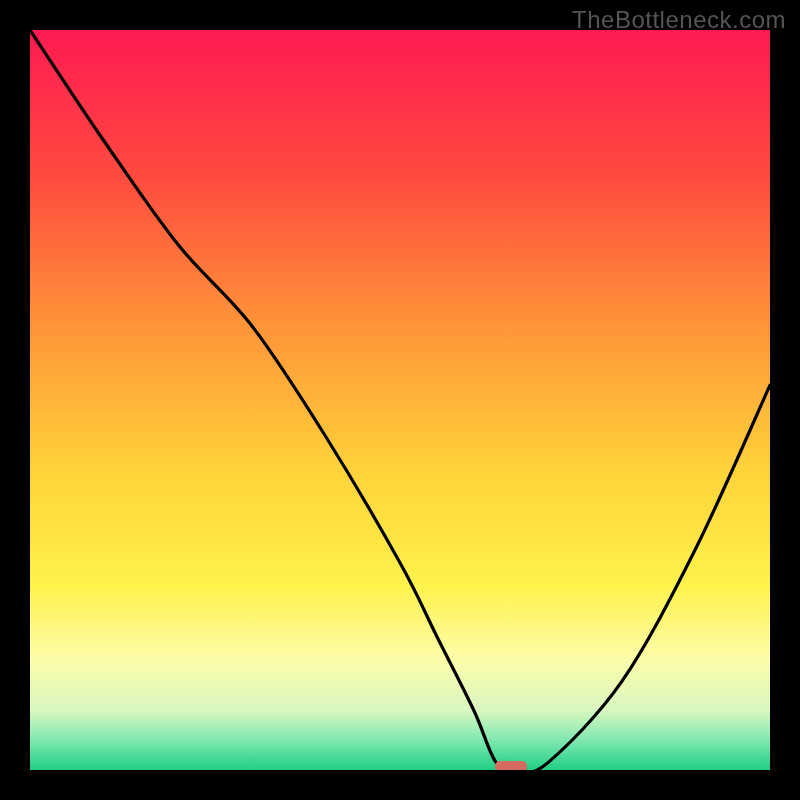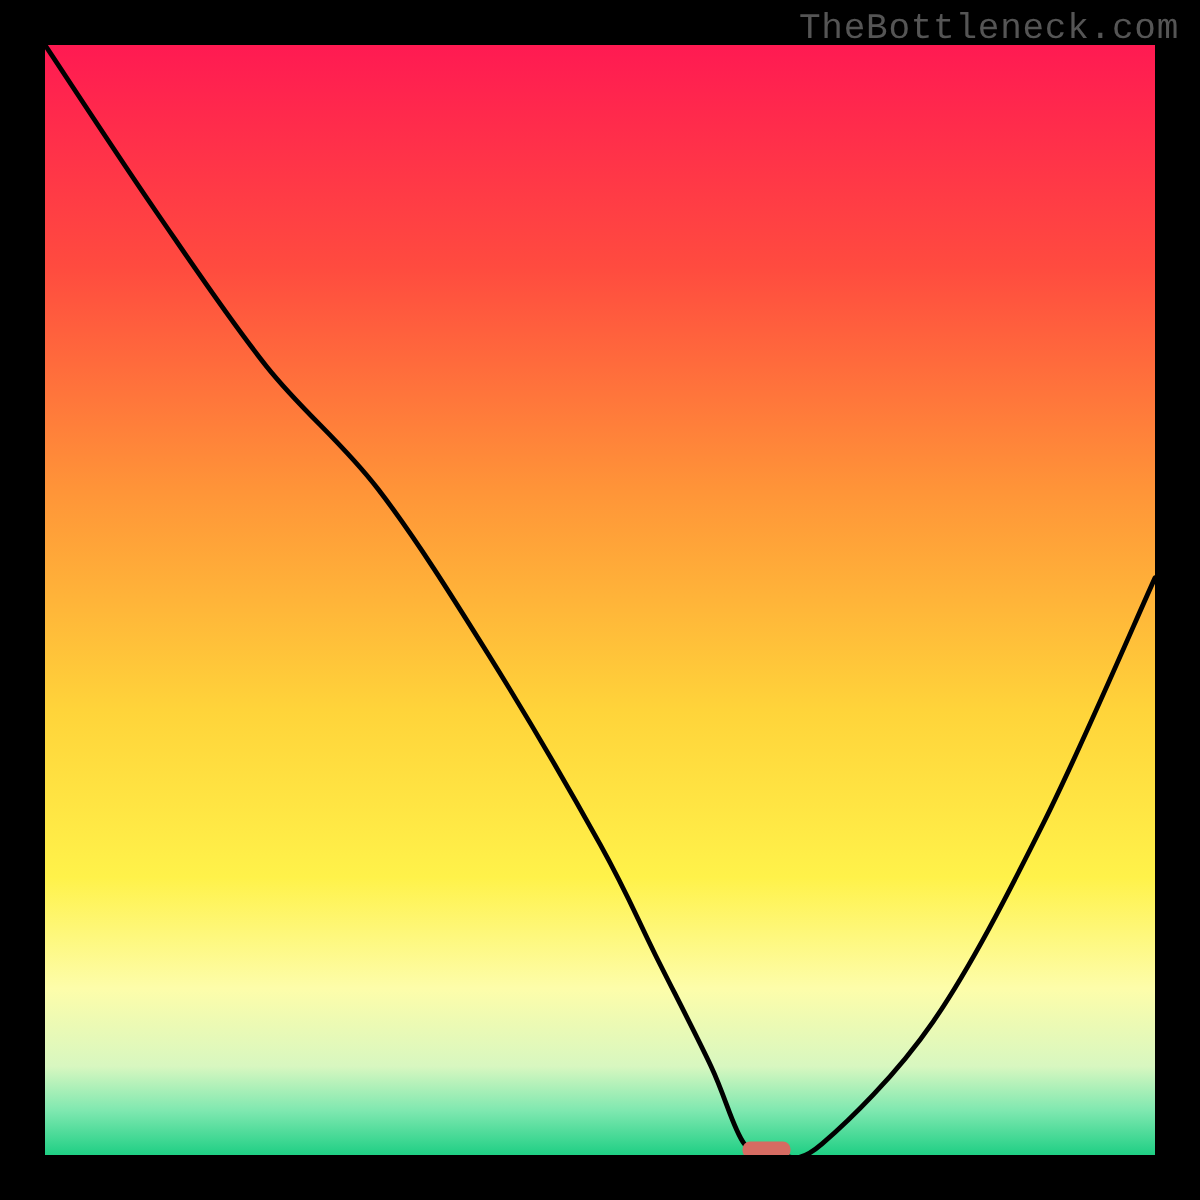--- a/index.html
+++ b/index.html
@@ -19,21 +19,20 @@
   }
   .watermark {
     position: absolute;
     top: 6px;
     right: 14px;
     color: #555;
     font-size: 24px;
     font-weight: 500;
     letter-spacing: 0.5px;
     z-index: 5;
-    font-family: Liberation Mono, monospace;
   }
   .plot {
     position: absolute;
     left: 30px;
     top: 30px;
     width: 740px;
     height: 740px;
   }
   .plot svg {
     display: block;

